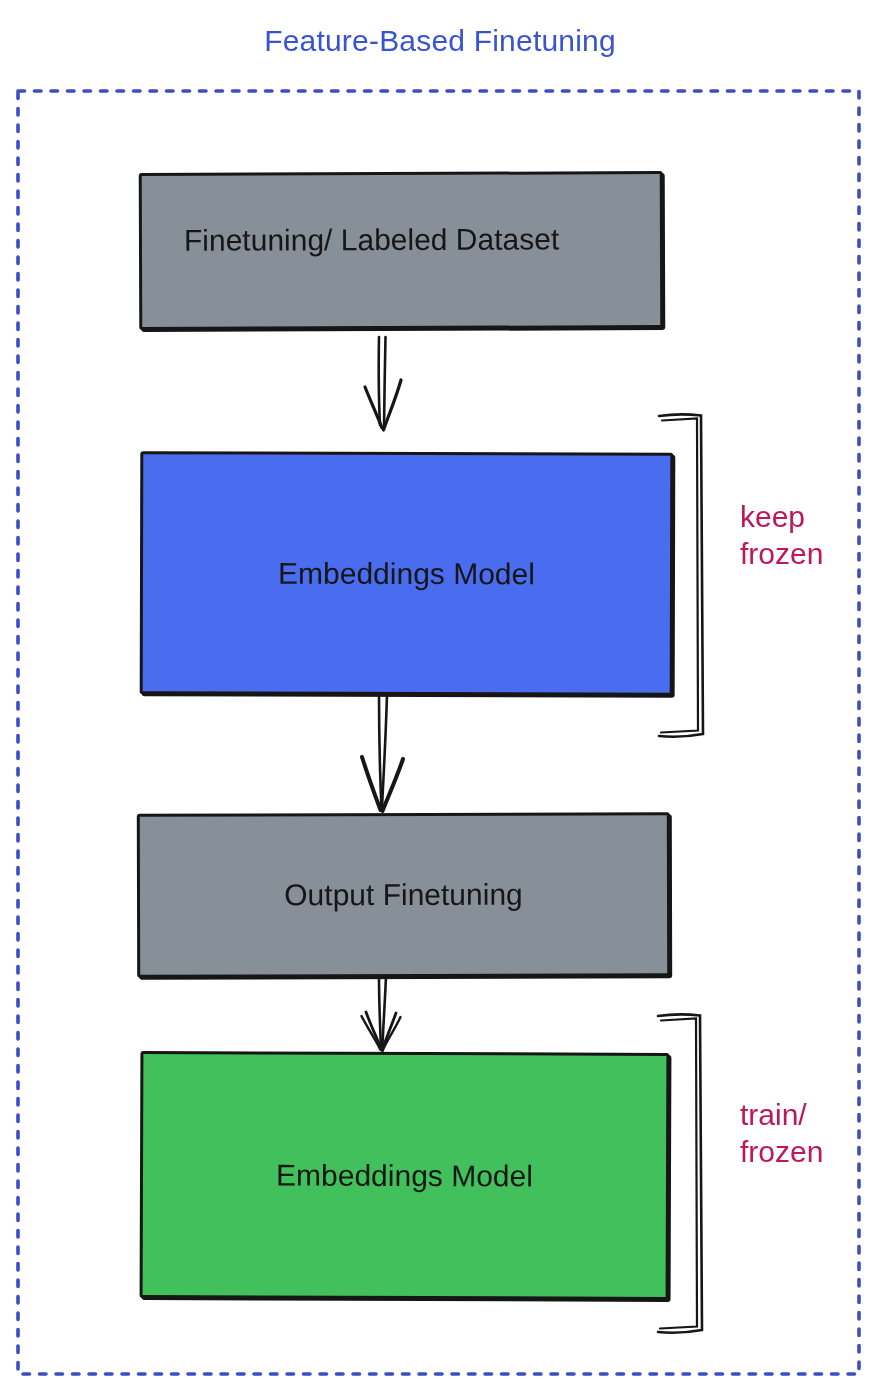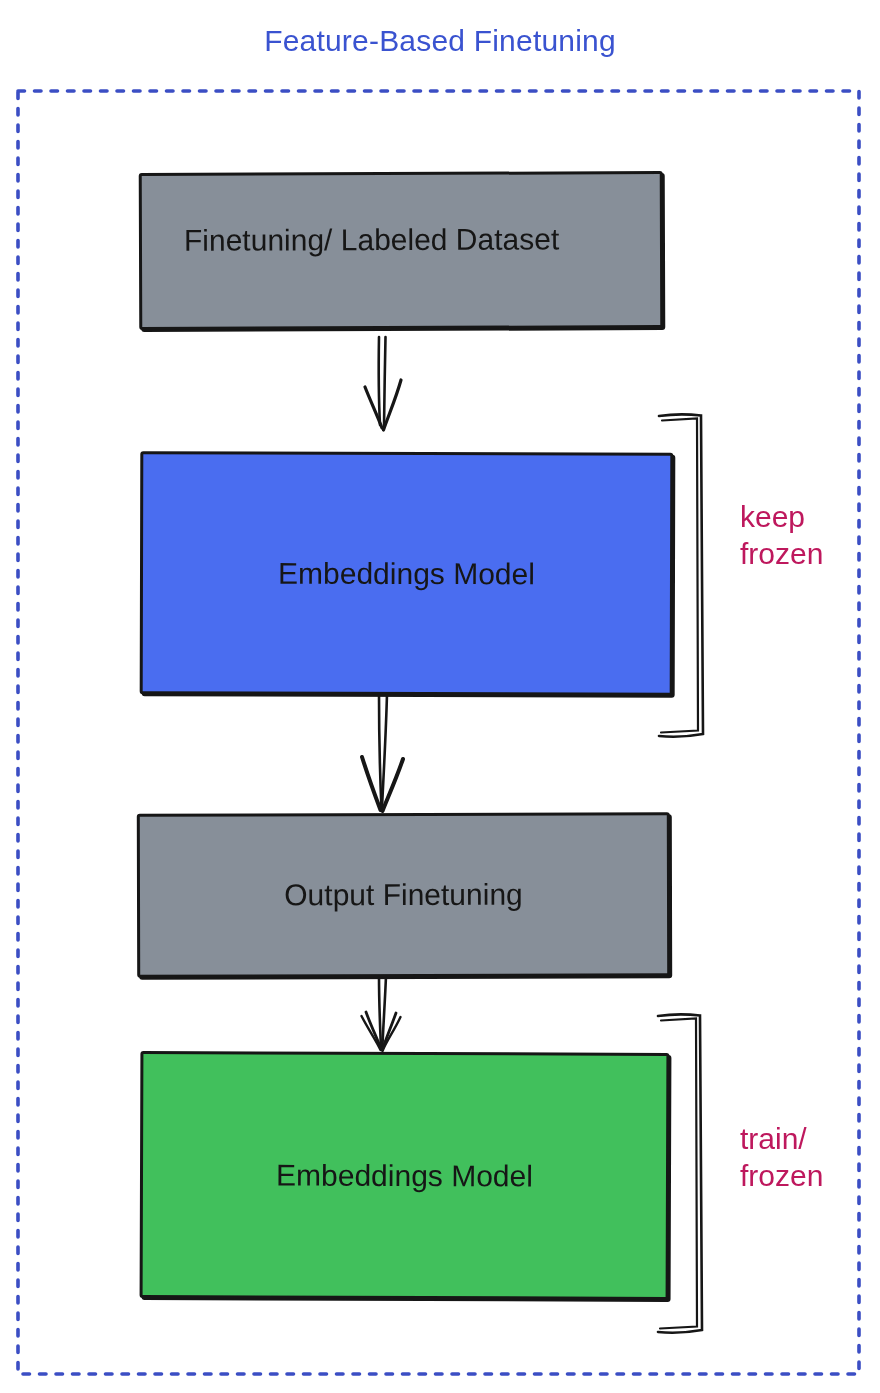--- a/index.html
+++ b/index.html
@@ -33,21 +33,21 @@
     transform:rotate(-0.15deg);
   }
   .node-classifier{
     left:140px;top:1052px;width:523px;height:241px;background:#41c05c;
     transform:rotate(0.2deg);
   }
   .side-label{
     position:absolute;font-size:30px;line-height:37px;color:#be185d;
   }
   .side-label-frozen{left:740px;top:498px;}
-  .side-label-train{left:740px;top:1120px;}
+  .side-label-train{left:740px;top:1096px;}
 </style>
 </head>
 <body>
 
 <div class="canvas">
 
   <div class="title">Feature-Based Finetuning</div>
 
   <svg class="overlay" viewBox="0 0 880 1393">
 

